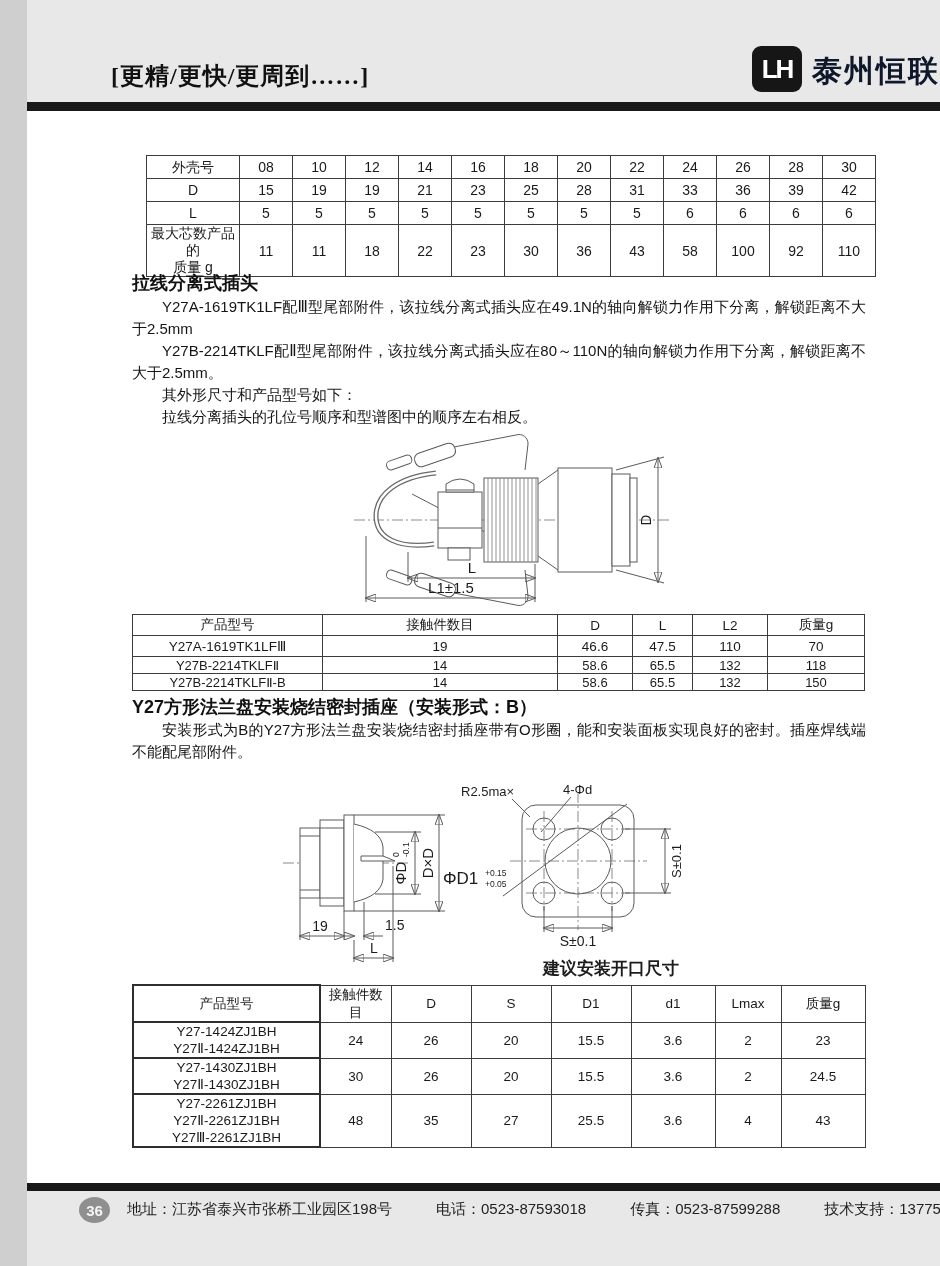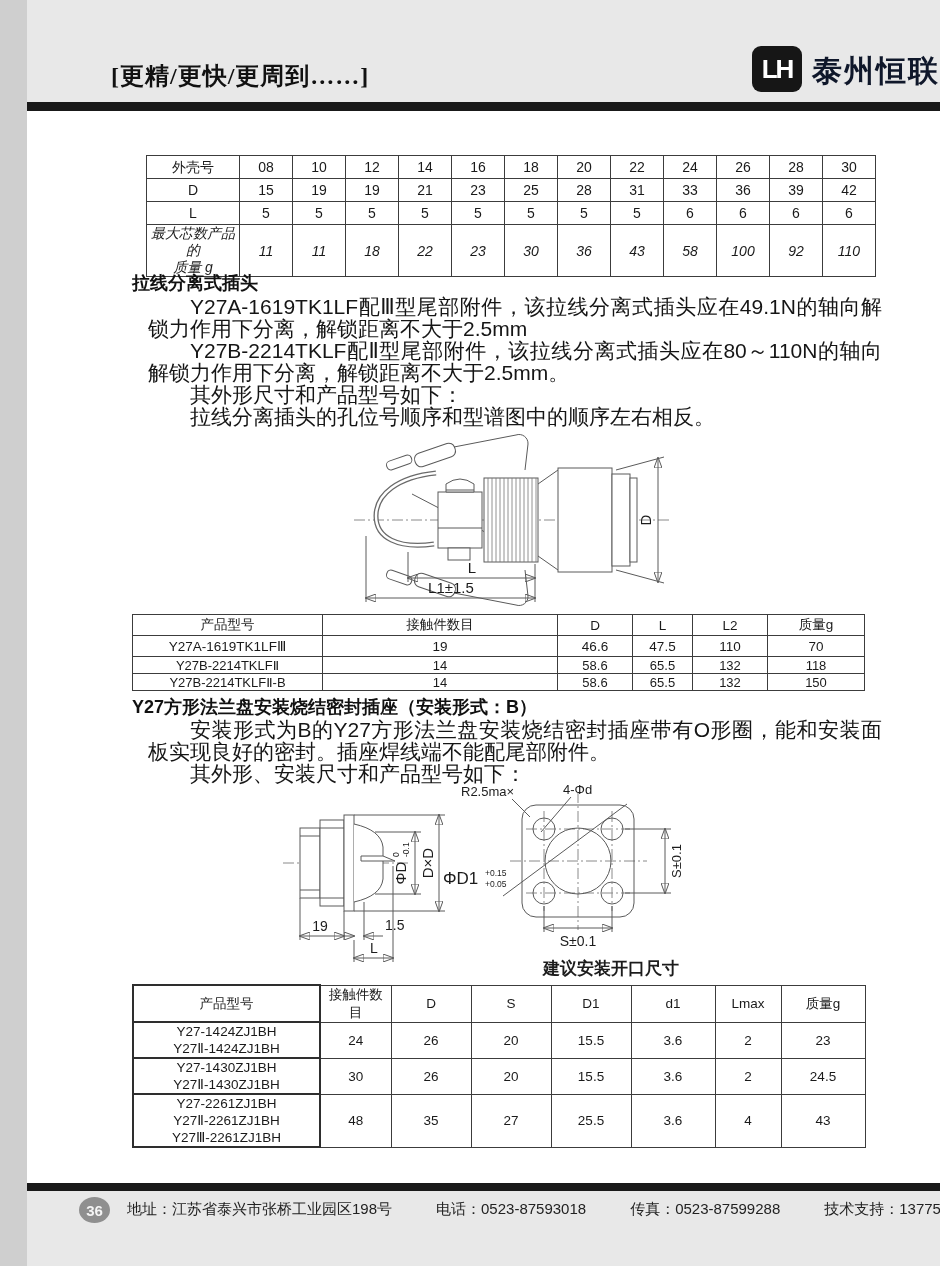--- a/index.html
+++ b/index.html
@@ -16,31 +16,31 @@
   .logo-mark{width:50px;height:46px;background:#161616;border-radius:9px;color:#fff;
              display:flex;align-items:center;justify-content:center;font-weight:bold;
              font-size:26px;letter-spacing:-2px;}
   .logo-text{font-size:30px;font-weight:bold;color:#0f172a;letter-spacing:2px;}
   
   table{border-collapse:collapse;table-layout:fixed;}
   td,th{border:1px solid #3c3c3c;text-align:center;vertical-align:middle;
         padding:0 2px;font-weight:normal;overflow:hidden;}
   .tbl-shell{position:absolute;left:119px;top:155px;width:729px;font-size:14px;}
   .tbl-shell tr{height:23px;}
-  .tbl-shell tr:last-child{height:46px;font-style:italic;}
+  .tbl-shell tr:last-child{height:46px;}
   .tbl-plug{position:absolute;left:105px;top:614px;width:732px;font-size:13px;}
   .tbl-plug tr{height:17px;}
   .tbl-plug tr:first-child{height:21px;font-size:13.5px;}
   .tbl-socket{position:absolute;left:105px;top:984px;width:732px;font-size:13.5px;}
   .tbl-socket tr:first-child{height:27px;}
   .pre{white-space:pre-line;line-height:17px;}
   .models{border:2px solid #2e2e2e;}
   
   .sec-title{position:absolute;left:105px;font-size:18px;font-weight:bold;color:#111;}
-  .copy{position:absolute;left:121px;width:734px;font-size:21px;line-height:22px;
+  .copy{position:absolute;left:105px;width:734px;font-size:15px;line-height:22px;
         text-align:justify;color:#151515;}
   .copy p{margin:0;text-indent:2em;}
   
   .drw{position:absolute;}
   .drw line,.drw rect,.drw path,.drw circle{stroke:#5a5a5a;fill:none;stroke-width:1;}
   .drw .cdash{stroke-dasharray:11 3 2 3;stroke:#8a8a8a;}
   .drw text{fill:#1c1c1c;stroke:none;font-family:"Liberation Sans","DejaVu Sans",sans-serif;}
   .drw .tube-o{stroke-width:5;stroke:#6a6a6a;}
   .drw .tube-i{stroke-width:2.4;stroke:#ffffff;}
   .drw .fillw{fill:#ffffff;}
@@ -252,21 +252,20 @@
           <td>65.5</td>
           <td>132</td>
           <td>150</td>
         </tr>
       </tbody>
   </table>
 
   <div class="sec-title" style="top:695px">Y27方形法兰盘安装烧结密封插座（安装形式：B）</div>
   <div class="copy" style="top:719px">
     <p>安装形式为B的Y27方形法兰盘安装烧结密封插座带有O形圈，能和安装面板实现良好的密封。插座焊线端不能配尾部附件。</p>
-    <p>其外形、安装尺寸和产品型号如下：</p>
   </div>
 
   <svg class="drw" style="left:248px;top:780px" width="460" height="200" viewBox="0 0 460 200">
     <defs>
       <marker id="ar2" markerWidth="11" markerHeight="8" refX="10" refY="4" orient="auto-start-reverse">
         <path d="M0,0 L11,4 L0,8 z" fill="#555" stroke="none"></path>
       </marker>
     </defs>
 
     <g>

